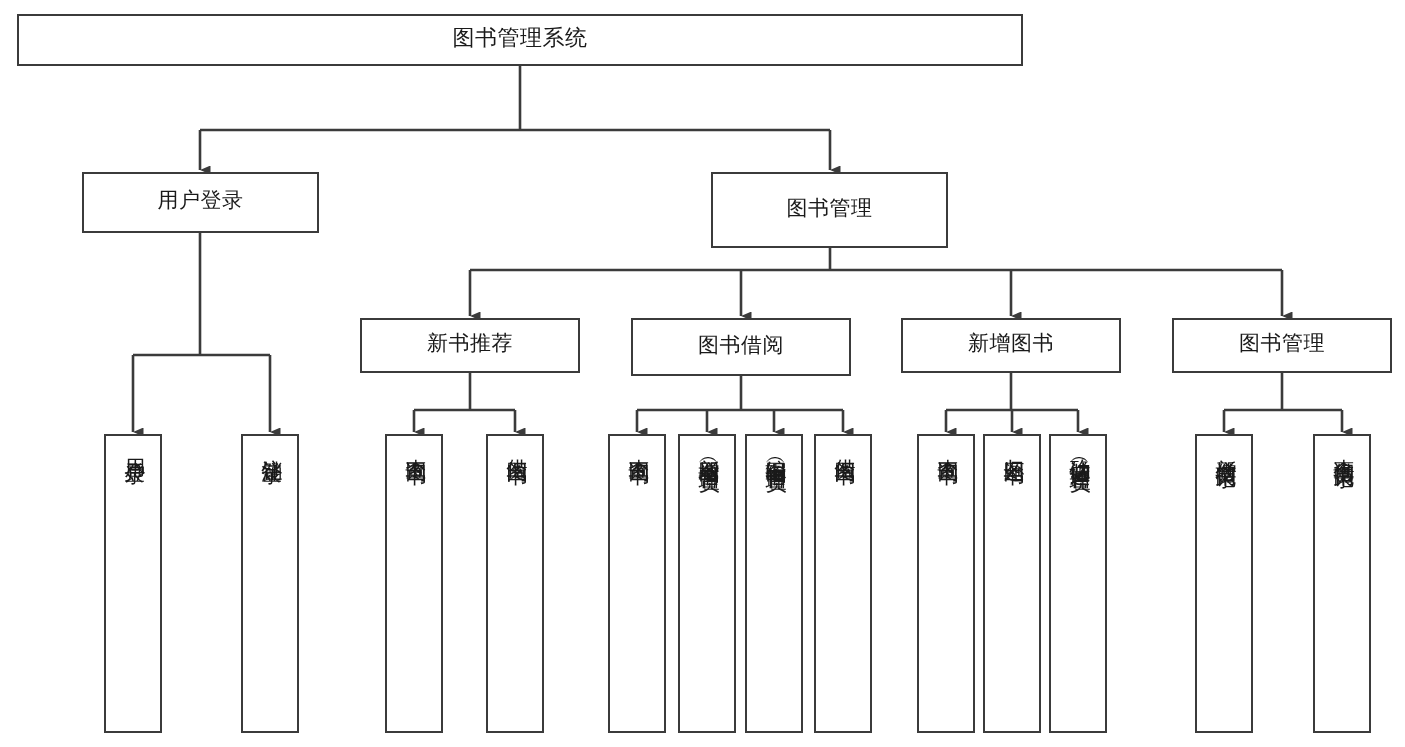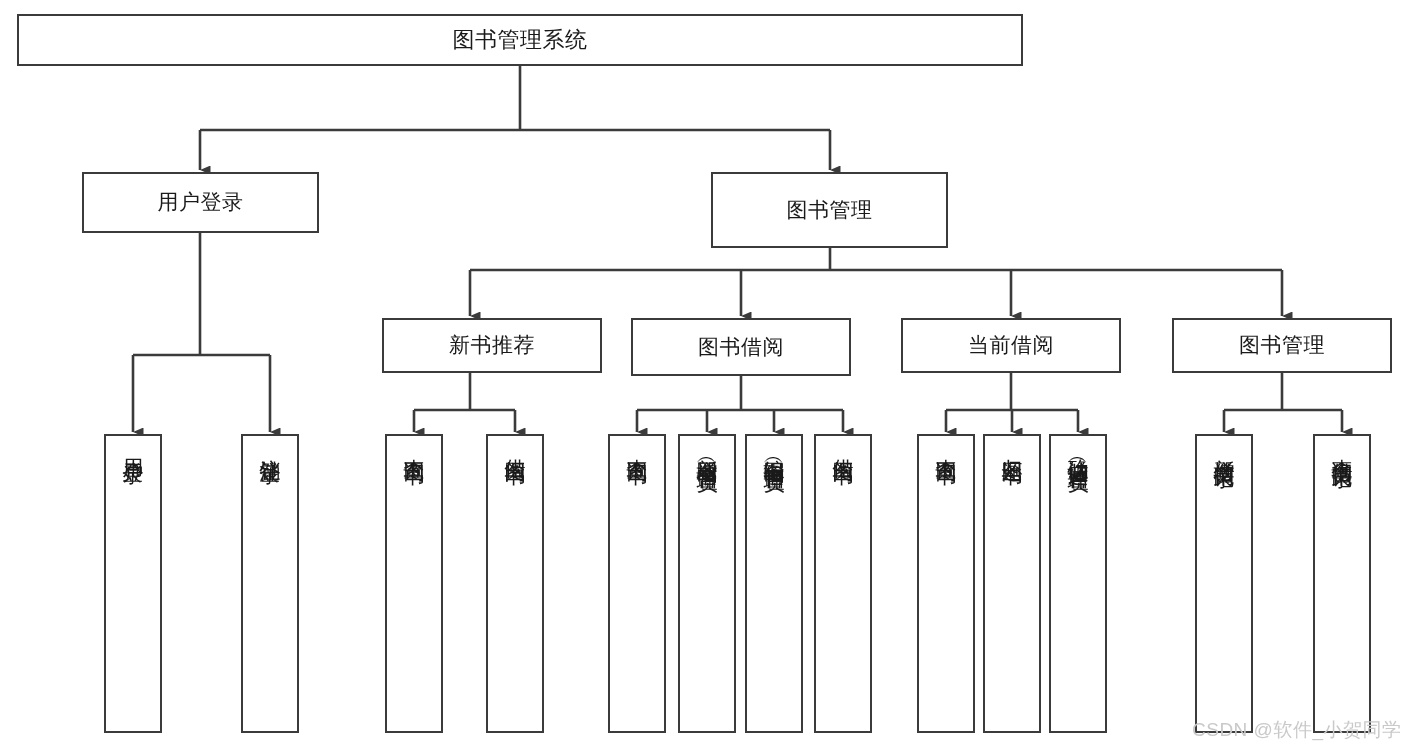--- a/index.html
+++ b/index.html
@@ -27,20 +27,21 @@
   }
   .node {
     position: absolute;
     box-sizing: border-box;
     background: #ffffff;
     border: 2px solid #3b3b3b;
     display: flex;
     align-items: center;
     justify-content: center;
     color: #1a1a1a;
+    font-family: Liberation Mono, monospace;
   }
   .node .label {
     display: block;
     text-align: center;
     line-height: 1.18;
     letter-spacing: 0.5px;
   }
   .node.horiz .label {
     writing-mode: horizontal-tb;
     font-size: 21px;
@@ -121,28 +122,28 @@
   <div id="nodes-layer">
       <div class="node horiz root" style="left: 17px; top: 14px; width: 1006px; height: 52px;">
         <span class="label">图书管理系统</span>
       </div>
       <div class="node horiz" style="left: 82px; top: 172px; width: 237px; height: 61px;">
         <span class="label">用户登录</span>
       </div>
       <div class="node horiz" style="left: 711px; top: 172px; width: 237px; height: 76px;">
         <span class="label">图书管理</span>
       </div>
-      <div class="node horiz" style="left: 360px; top: 318px; width: 220px; height: 55px; margin-left: 22px;">
+      <div class="node horiz" style="left: 360px; top: 318px; width: 220px; height: 55px;">
         <span class="label">新书推荐</span>
       </div>
       <div class="node horiz" style="left: 631px; top: 318px; width: 220px; height: 58px;">
         <span class="label">图书借阅</span>
       </div>
       <div class="node horiz" style="left: 901px; top: 318px; width: 220px; height: 55px;">
-        <span class="label">当前借阅</span>
+        <span class="label">新增图书</span>
       </div>
       <div class="node horiz" style="left: 1172px; top: 318px; width: 220px; height: 55px;">
         <span class="label">图书管理</span>
       </div>
       <div class="node vert" style="left: 104px; top: 434px; width: 58px; height: 299px;">
         <span class="label">用户登录</span>
       </div>
       <div class="node vert" style="left: 241px; top: 434px; width: 58px; height: 299px;">
         <span class="label">注销登录</span>
       </div>
@@ -174,15 +175,14 @@
         <span class="label">确认归还（管理员）</span>
       </div>
       <div class="node vert" style="left: 1195px; top: 434px; width: 58px; height: 299px;">
         <span class="label">新增借阅记录</span>
       </div>
       <div class="node vert" style="left: 1313px; top: 434px; width: 58px; height: 299px;">
         <span class="label">查询借阅记录</span>
       </div>
     </div>
 
-  <div class="watermark" style="left: 1192px; top: 717px;">CSDN @软件_小贺同学</div>
 
 </div>
 
 </body></html>

